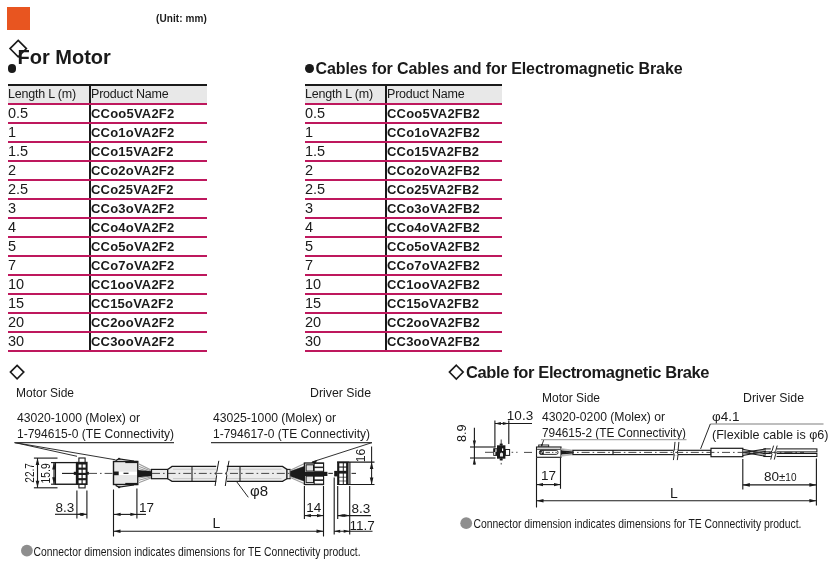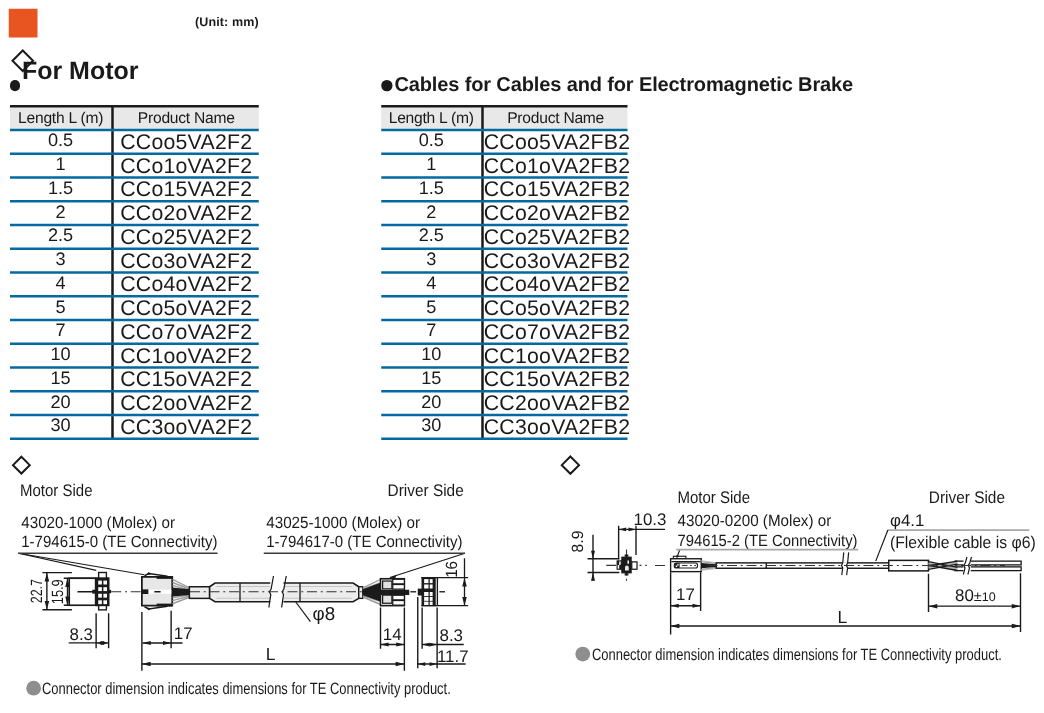--- a/index.html
+++ b/index.html
@@ -1,21 +1,21 @@
 <!DOCTYPE html>
 <html><head><meta charset="utf-8"><style>
 html,body{margin:0;padding:0}
 #page{position:relative;width:835px;height:570px;background:#fff;font-family:"Liberation Sans",sans-serif;color:#1a1a1a;overflow:hidden}
 .abs{position:absolute}
 .b{font-weight:bold}
 table{border-collapse:collapse;table-layout:fixed}
-td{border-top:2px solid #1a1a1a;border-bottom:2px solid #0369a1;text-align:center;padding:0;height:17px;font-size:14.5px;line-height:17px}
+td{border-top:2px solid #1a1a1a;border-bottom:2px solid #be185d;padding:0;height:17px;font-size:14.5px;line-height:17px}
 td:first-child{border-right:2px solid #1a1a1a}
 tr.hd td{background:#e8e8e8;font-size:12.5px;letter-spacing:-0.2px}
-td.pn{font-weight:normal;font-size:17px;letter-spacing:0.2px}
+td.pn{font-weight:bold;font-size:13px;letter-spacing:0.2px}
 .bul{display:inline-block;border-radius:50%;background:#1a1a1a}
 </style></head><body>
 <div id="page">
 
 <div class="abs" style="left:7px;top:7px;width:23px;height:23px;background:#e85520"></div>
 <div class="abs b" style="left:156px;top:13px;font-size:10px;letter-spacing:0.1px">(Unit: mm)</div>
 
 
 <div class="abs bul" style="left:7.5px;top:64.4px;width:8.8px;height:8.8px"></div>
 <div class="abs b" style="left:17.5px;top:46px;font-size:20px">For Motor</div>
@@ -137,20 +137,21 @@
           <td>20</td>
           <td class="pn">CC2ooVA2FB2</td>
         </tr>
 <tr>
           <td>30</td>
           <td class="pn">CC3ooVA2FB2</td>
         </tr>
 </tbody>
     </table>
 
+<div class="abs b" style="left:466px;top:363px;font-size:16.5px;letter-spacing:-0.38px">Cable for Electromagnetic Brake</div>
 
 <svg class="abs" style="left:0;top:0" width="835" height="570" viewBox="0 0 835 570">
 <line x1="89" y1="473.4" x2="112.5" y2="473.4" stroke="#333" stroke-width="0.9" stroke-dasharray="8 3 1.6 3"></line>
 <line x1="33.9" y1="458.1" x2="57.5" y2="458.1" stroke="#1a1a1a" stroke-width="1.12"></line>
 <line x1="33.9" y1="487.8" x2="57.5" y2="487.8" stroke="#1a1a1a" stroke-width="1.12"></line>
 <line x1="37.5" y1="458.1" x2="37.5" y2="487.8" stroke="#1a1a1a" stroke-width="1.12"></line>
 <polygon points="37.5,458.1 35.7,465.1 39.3,465.1" fill="#1a1a1a"></polygon>
 <polygon points="37.5,487.8 35.7,480.8 39.3,480.8" fill="#1a1a1a"></polygon>
 <text transform="translate(33.8,472.9) rotate(-90)" font-size="13" text-anchor="middle" textLength="19.6" lengthAdjust="spacingAndGlyphs" fill="#1a1a1a">22.7</text>
 <line x1="51" y1="462.6" x2="76.5" y2="462.6" stroke="#1a1a1a" stroke-width="1.12"></line>

